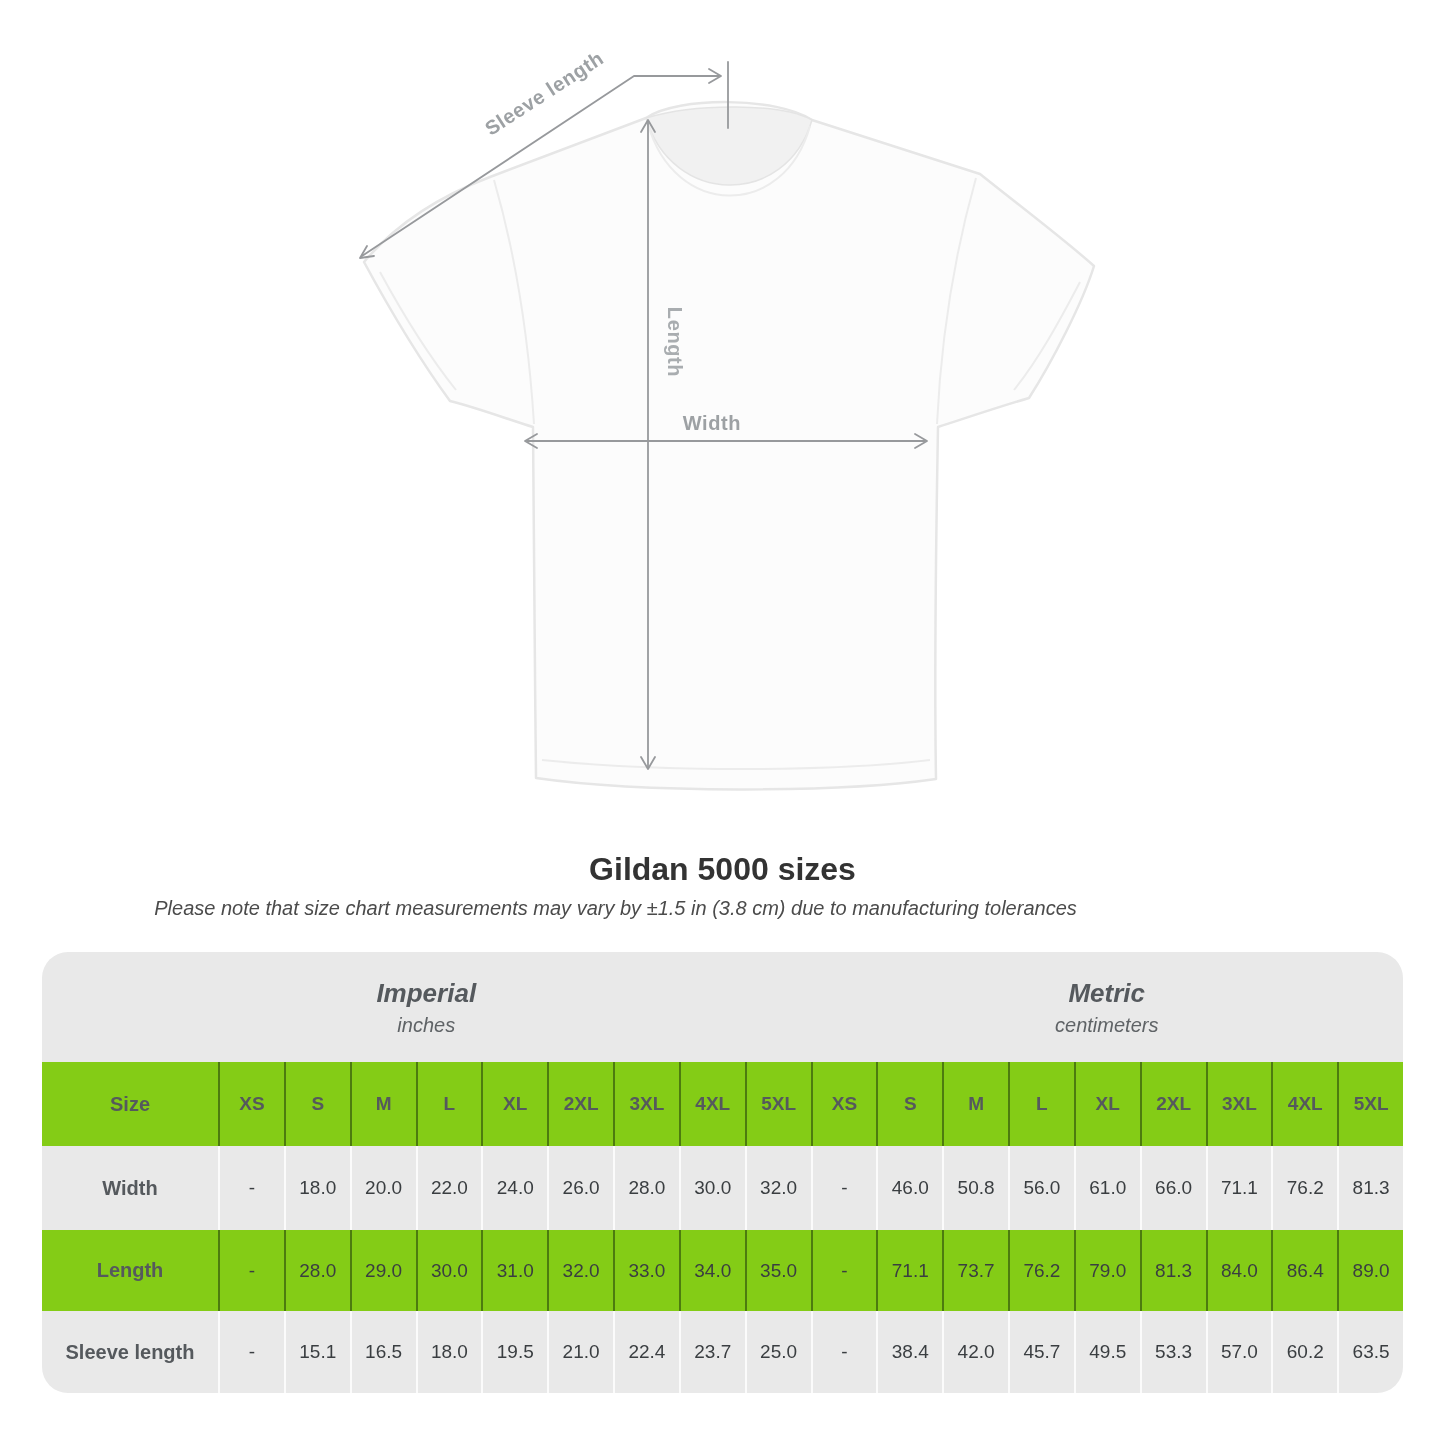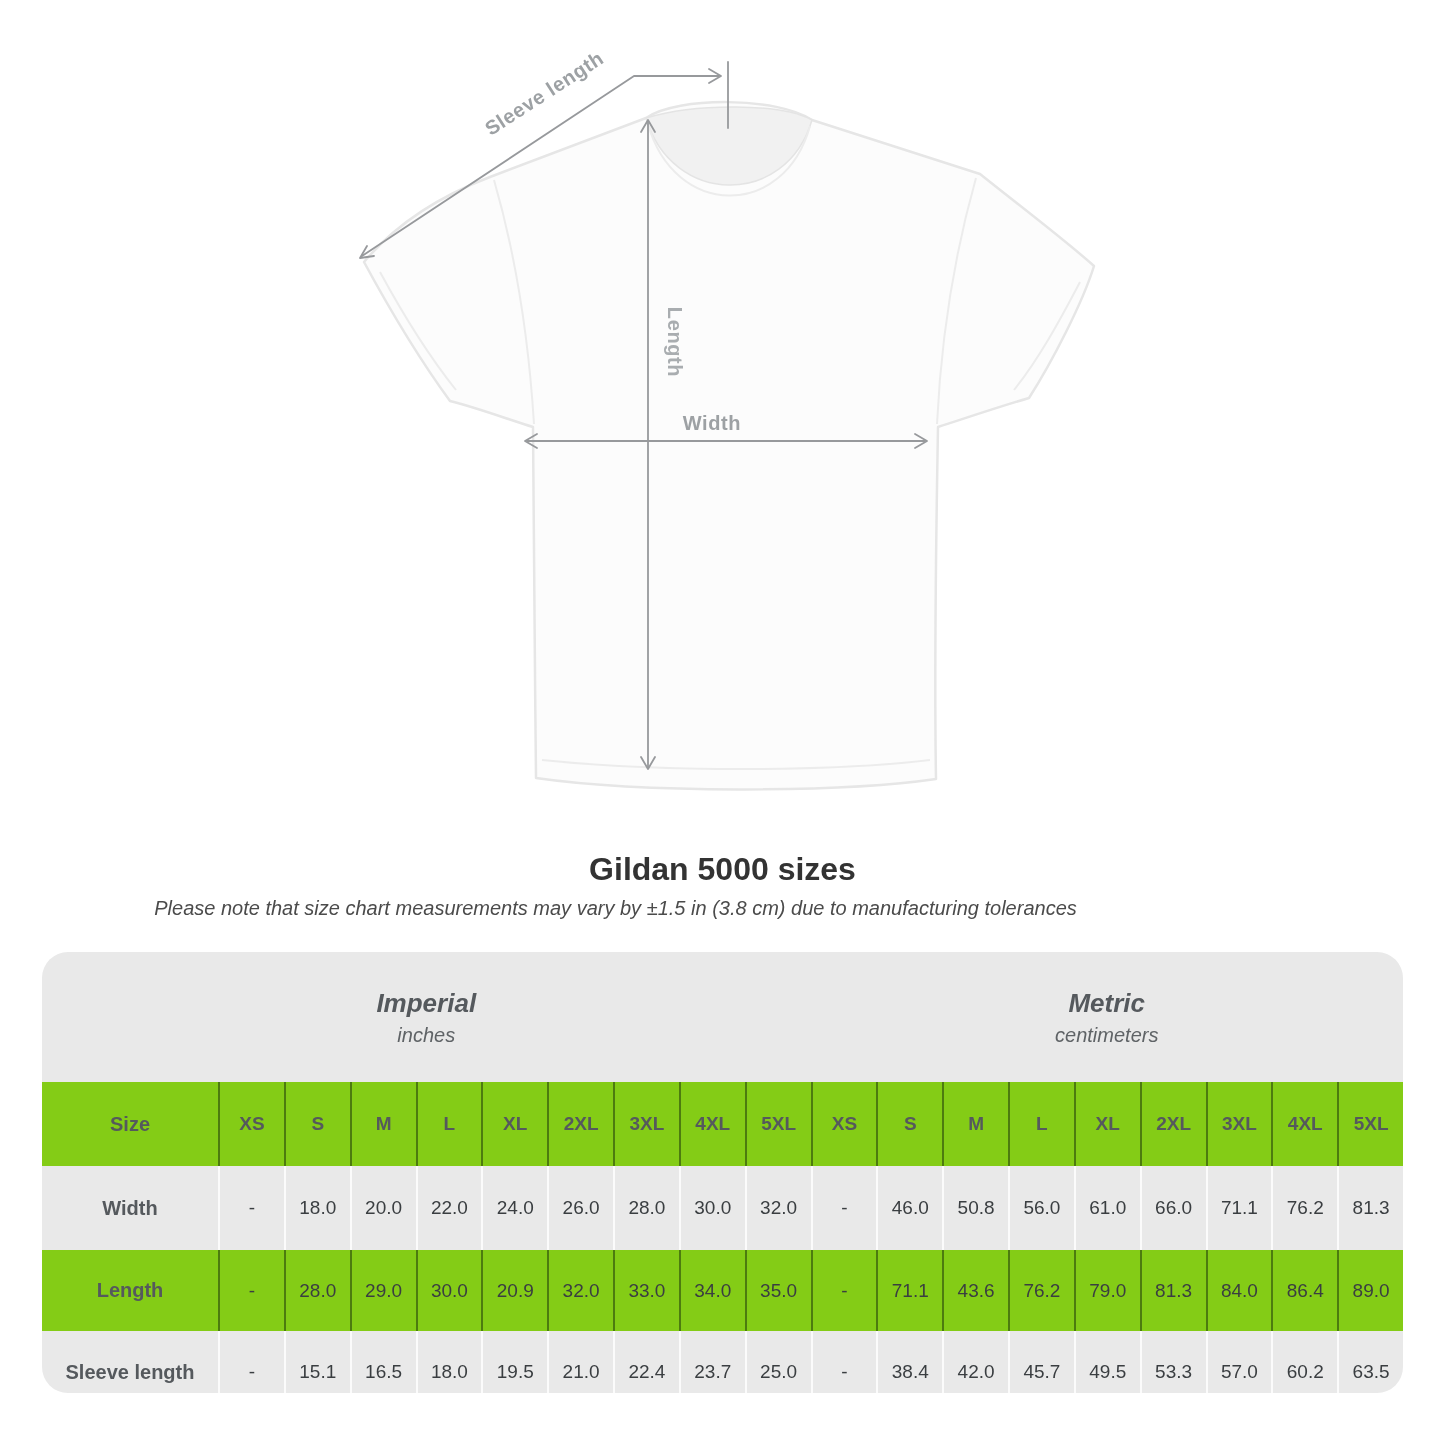--- a/index.html
+++ b/index.html
@@ -17,21 +17,21 @@
 
   
   .title{position:absolute;top:851px;left:0;width:1445px;margin:0;text-align:center;
          font-size:32px;font-weight:bold;color:var(--title-text,#333);}
   .subtitle{position:absolute;top:897px;left:0;width:1231px;margin:0;text-align:center;
             font-style:italic;font-size:20px;color:#4b4b4b;}
 
   
   .card{position:absolute;top:952px;left:42px;width:1361px;height:441px;border-radius:26px;
         overflow:hidden;background:#fff;}
-  .band{display:grid;grid-template-columns:176px repeat(18,1fr);height:130px;
+  .band{display:grid;grid-template-columns:176px repeat(18,1fr);height:110px;
         background:var(--row-gray,#e9e9e9);}
   .bgroup{display:flex;flex-direction:column;align-items:center;justify-content:center;gap:5px;}
   .g-imperial{grid-column:1 / 11;}
   .g-metric{grid-column:11 / 20;justify-content:center;}
   .gname{font-size:26px;font-weight:bold;font-style:italic;color:var(--header-text,#55595d);}
   .gunit{font-size:20px;font-style:italic;color:#5f6366;}
 
   .grid{display:grid;grid-template-columns:176px repeat(18,1fr);grid-template-rows:84px 84px 81px 82px;}
   .cell{display:flex;align-items:center;justify-content:center;font-size:19px;
         color:var(--value-text,#3a3e41);}
@@ -145,28 +145,28 @@
         <div class="cell bg-g sep-on-g">61.0</div>
         <div class="cell bg-g sep-on-g">66.0</div>
         <div class="cell bg-g sep-on-g">71.1</div>
         <div class="cell bg-g sep-on-g">76.2</div>
         <div class="cell bg-g sep-on-g">81.3</div>
         <div class="cell bg-w lab">Length</div>
         <div class="cell bg-w sep-on-w">-</div>
         <div class="cell bg-w sep-on-w">28.0</div>
         <div class="cell bg-w sep-on-w">29.0</div>
         <div class="cell bg-w sep-on-w">30.0</div>
-        <div class="cell bg-w sep-on-w">20.9</div>
+        <div class="cell bg-w sep-on-w">31.0</div>
         <div class="cell bg-w sep-on-w">32.0</div>
         <div class="cell bg-w sep-on-w">33.0</div>
         <div class="cell bg-w sep-on-w">34.0</div>
         <div class="cell bg-w sep-on-w">35.0</div>
         <div class="cell bg-w sep-on-w">-</div>
         <div class="cell bg-w sep-on-w">71.1</div>
-        <div class="cell bg-w sep-on-w">43.6</div>
+        <div class="cell bg-w sep-on-w">73.7</div>
         <div class="cell bg-w sep-on-w">76.2</div>
         <div class="cell bg-w sep-on-w">79.0</div>
         <div class="cell bg-w sep-on-w">81.3</div>
         <div class="cell bg-w sep-on-w">84.0</div>
         <div class="cell bg-w sep-on-w">86.4</div>
         <div class="cell bg-w sep-on-w">89.0</div>
         <div class="cell bg-g lab">Sleeve length</div>
         <div class="cell bg-g sep-on-g">-</div>
         <div class="cell bg-g sep-on-g">15.1</div>
         <div class="cell bg-g sep-on-g">16.5</div>

